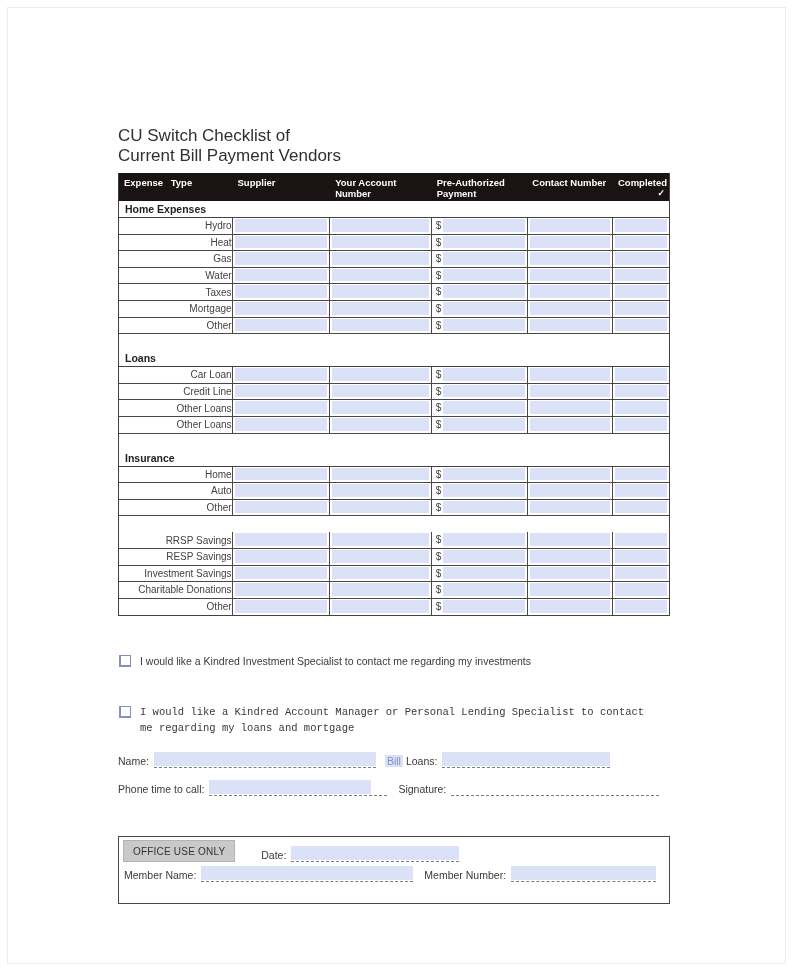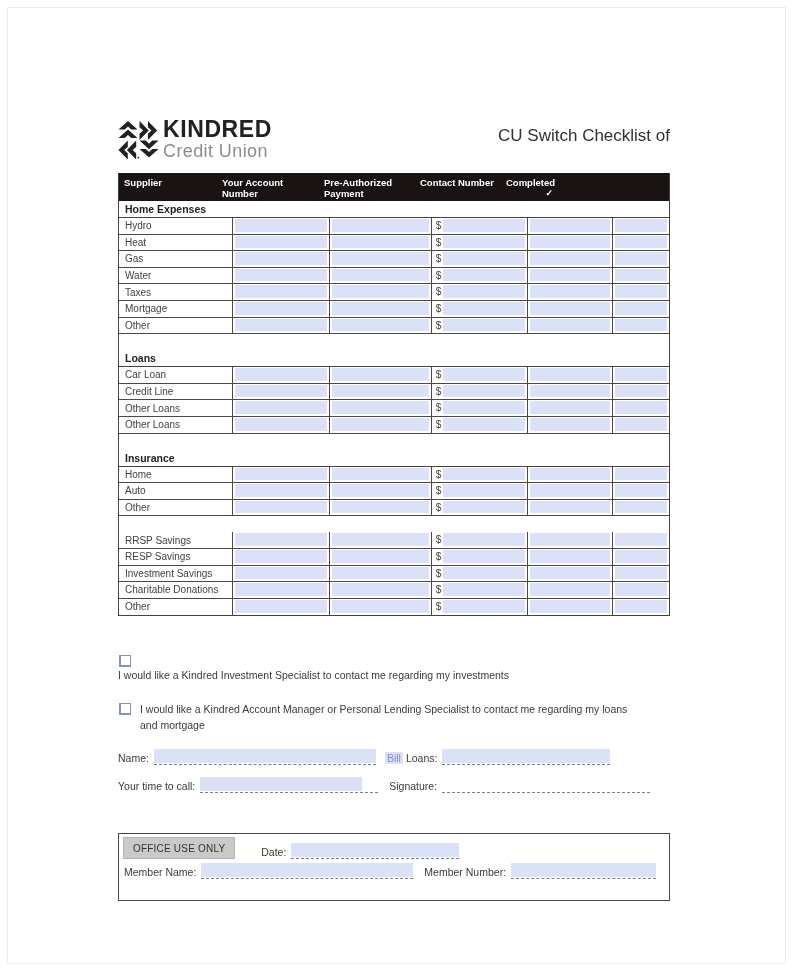--- a/index.html
+++ b/index.html
@@ -30,29 +30,29 @@
   .hcheck{position:absolute;right:4px;top:15px;font-size:9px;}
   .c0{width:114px;}.c1{width:98px;}.c2{width:102px;}.c3{width:96px;}.c4{width:86px;}.c5{width:56px;}
 
   .section-title{height:17px;display:flex;align-items:center;padding-left:6px;
     font-size:10.5px;font-weight:bold;color:#232020;border-bottom:1px solid #46413f;box-sizing:border-box;}
   .section-gap{height:16px;background:#fff;}
   .trow{display:flex;height:16.6px;border-bottom:1px solid #4c4745;box-sizing:border-box;}
   .tbody > .trow:last-child{border-bottom:none;}
   .tcell{box-sizing:border-box;border-right:1px solid #4c4745;display:flex;align-items:stretch;}
   .tcell.c5{border-right:none;}
-  .labelcell{align-items:center;background:#fff;}
+  .labelcell{align-items:center;background:#fff;justify-content:flex-end;}
   .labelcell span{font-size:10px;color:#454140;padding-left:6px;white-space:nowrap;}
   .cfield{flex:1;background:var(--field-fill,#dbe1f6);margin:1px 2px 2px 2px;}
   .paycell .dollar{font-size:10px;color:#454140;padding:2px 0 0 4px;}
 
   
   .cbrow{display:flex;align-items:flex-start;font-size:10.5px;color:#3a3a3a;line-height:1.55;}
-  .cbrow1{margin-top:37px;flex-direction:column;}
-  .cbrow2{margin-top:17px;}
+  .cbrow1{margin-top:37px;}
+  .cbrow2{margin-top:34px;font-family:Liberation Mono, monospace;}
   .cb{width:9px;height:9px;background:#fff;flex:none;margin:2px 9px 0 1px;
     border:1px solid var(--checkbox-border,#8290c3);
     border-left-width:2px;border-bottom-width:2px;}
   .cbl{max-width:505px;}
 
   
   .frow{display:flex;align-items:flex-end;font-size:10.5px;color:#3a3a3a;white-space:nowrap;}
   .frow-name{margin-top:16px;}
   .frow-best{margin-top:12px;}
   .flabel{padding-bottom:1px;}
@@ -77,46 +77,29 @@
   .w-mname{width:212px;}
   .w-mnum{width:145px;}
   .office-row2 .flabel.mn{margin-left:6px;}
 </style>
 </head>
 <body>
 
 <div class="content">
 
   <div class="header">
-    <div class="logo">
-      <svg width="41" height="38" viewBox="0 0 40 38">
-        <g fill="#232020">
-          <path d="M0,8.6 L9.5,0 L19,8.6 L12.7,8.6 L9.5,5.5 L6.3,8.6 Z"></path>
-          <path d="M0,8.6 L9.5,0 L19,8.6 L12.7,8.6 L9.5,5.5 L6.3,8.6 Z" transform="translate(0,8.4)"></path>
-          <path d="M0,0 L9.3,9.5 L0,19 L0,12.7 L3.6,9.5 L0,6.3 Z" transform="translate(21,0)"></path>
-          <path d="M0,0 L9.3,9.5 L0,19 L0,12.7 L3.6,9.5 L0,6.3 Z" transform="translate(29.4,0)"></path>
-          <path d="M9.3,0 L0,9.5 L9.3,19 L9.3,12.7 L5.7,9.5 L9.3,6.3 Z" transform="translate(0,19.6)"></path>
-          <path d="M9.3,0 L0,9.5 L9.3,19 L9.3,12.7 L5.7,9.5 L9.3,6.3 Z" transform="translate(8.4,19.6)"></path>
-          <path d="M0,0 L6.3,0 L9.5,3.1 L12.7,0 L19,0 L9.5,8.6 Z" transform="translate(21,19.6)"></path>
-          <path d="M0,0 L6.3,0 L9.5,3.1 L12.7,0 L19,0 L9.5,8.6 Z" transform="translate(21,28)"></path>
-          <circle cx="19.9" cy="36.6" r="0.9"></circle>
-        </g>
-      </svg>
-      <div class="logo-text">
-        <div class="logo-name">KINDRED</div>
-        <div class="logo-sub">Credit Union</div>
-      </div>
-    </div>
     <div class="doc-title">
       <div>CU Switch Checklist of</div>
+      <div>Current Bill Payment Vendors</div>
     </div>
   </div>
 
   <div class="ctable">
     <div class="thead">
+        <div class="th c0"><span>Expense Type</span></div>
         <div class="th c1"><span>Supplier</span></div>
         <div class="th c2"><span>Your Account Number</span></div>
         <div class="th c3"><span>Pre-Authorized Payment</span></div>
         <div class="th c4"><span>Contact Number</span></div>
         <div class="th c5"><span>Completed</span><span class="hcheck">✓</span></div>
       </div>
     <div class="tbody">
         <div class="section-title">
           <span>Home Expenses</span>
         </div>
@@ -545,21 +528,21 @@
     <span class="fline w-name">
         <span class="ffill"></span>
       </span>
     <span class="flabel phlabel"><span class="ph1">Bill</span> <span>Loans:</span></span>
     <span class="fline w-phone">
         <span class="ffill"></span>
       </span>
   </div>
 
   <div class="frow frow-best">
-    <span class="flabel">Your time to call:</span>
+    <span class="flabel">Phone time to call:</span>
     <span class="fline w-best">
         <span class="ffill"></span>
       </span>
     <span class="flabel" style="margin-left:6px;">Signature:</span>
     <span class="fline w-sig"></span>
   </div>
 
   <div class="office">
     <div class="office-row1">
       <span class="office-tag">OFFICE USE ONLY</span>

